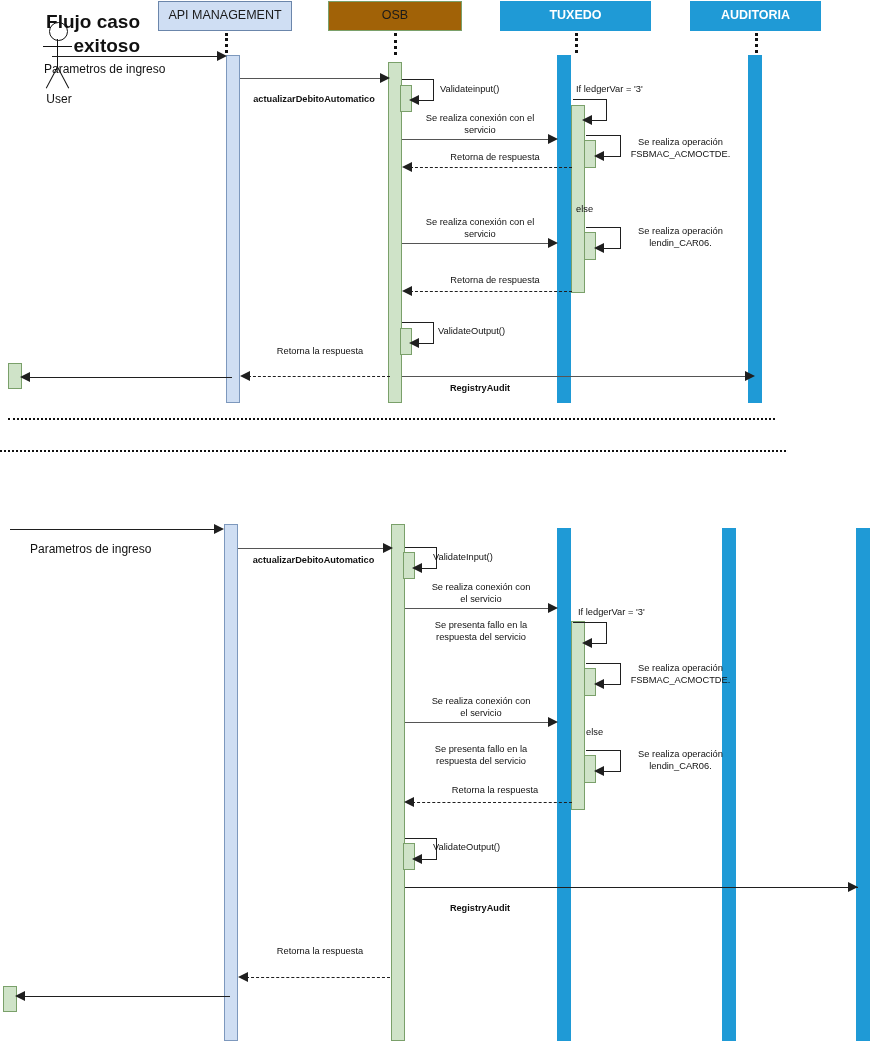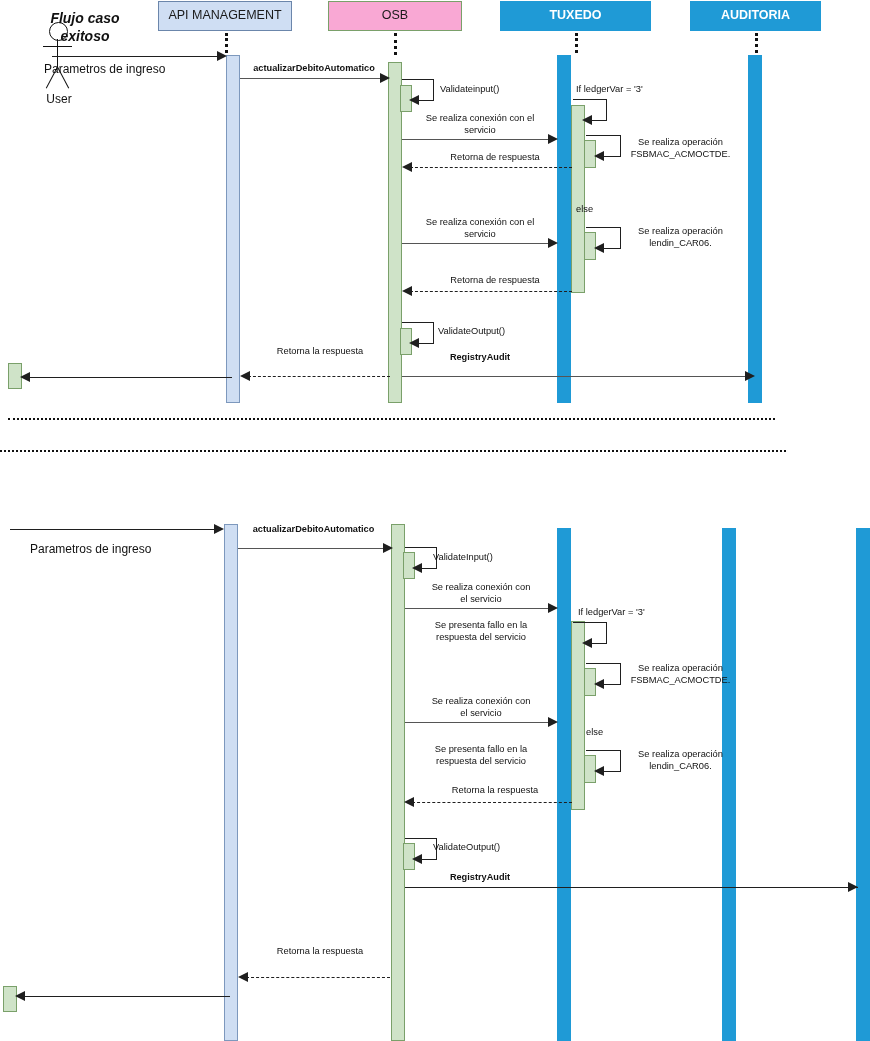--- a/index.html
+++ b/index.html
@@ -4,21 +4,21 @@
 <title>Sequence Diagram</title>
 <style>
   html,body{margin:0;padding:0;background:#ffffff;}
   body{font-family:"Liberation Sans", sans-serif;}
   #canvas{position:relative;width:870px;height:1041px;overflow:hidden;background:#fff;}
 
   
   .head{position:absolute;box-sizing:border-box;display:flex;align-items:center;justify-content:center;
         text-align:center;line-height:1.05;}
   .head.blue-pale{background:#cfdef3;border:1px solid #6b86ab;color:#1a1a1a;font-size:12.5px;}
-  .head.green-pale{background:#f9a8d4;border:1px solid #7aa06a;color:#1a1a1a;font-size:12.5px;}
+  .head.green-pale{background:#a16207;border:1px solid #7aa06a;color:#1a1a1a;font-size:12.5px;}
   .head.blue-solid{background:#1f9ad6;border:1px solid #1f9ad6;color:#ffffff;font-size:12.5px;font-weight:bold;}
 
   
   .stub{position:absolute;width:0;border-left:3px dotted #111;}
 
   
   .act{position:absolute;box-sizing:border-box;}
   .act.blue-pale{background:#cfdef3;border:1px solid #7d98bd;}
   .act.green-pale{background:#cfe3c8;border:1px solid #7aa06a;}
   .act.blue-solid{background:#1f9ad6;border:1px solid #1f9ad6;}
@@ -29,23 +29,23 @@
   .ln.dash{border-top:1.4px dashed #1f1f1f;}
   .vln{position:absolute;width:0;border-left:1.4px solid #1f1f1f;}
 
   
   .ah{position:absolute;width:0;height:0;}
   .ah.right{border-top:5px solid transparent;border-bottom:5px solid transparent;border-left:10px solid #1f1f1f;}
   .ah.left{border-top:5px solid transparent;border-bottom:5px solid transparent;border-right:10px solid #1f1f1f;}
 
   
   .lbl{position:absolute;font-size:9.3px;color:#111;text-align:center;line-height:1.25;white-space:pre-line;}
-  .lbl.b{font-weight:bold;font-size:9.2px;}
+  .lbl.b{font-weight:bold;font-size:9.2px;margin-top:31px;}
   .lbl.big{font-size:12px;}
-  .flowtitle{position:absolute;font-size:14px;font-weight:bold;color:#111;text-align:center;line-height:1.25;white-space:pre-line;font-style:italic;}
+  .flowtitle{position:absolute;font-size:19px;font-weight:bold;color:#111;text-align:right;line-height:1.25;white-space:pre-line;}
 
   
   .sep{position:absolute;height:0;border-top:2px dotted #111;}
 
   
   .actor{position:absolute;}
   .actor .hd{position:absolute;width:17px;height:17px;border:1.6px solid #111;border-radius:50%;left:6px;top:0;}
   .actor .bd{position:absolute;width:0;height:28px;border-left:1.6px solid #111;left:14px;top:17px;}
   .actor .arm{position:absolute;width:29px;height:0;border-top:1.6px solid #111;left:0;top:24px;}
   .actor .lg1{position:absolute;width:0;height:24px;border-left:1.6px solid #111;left:14px;top:45px;

